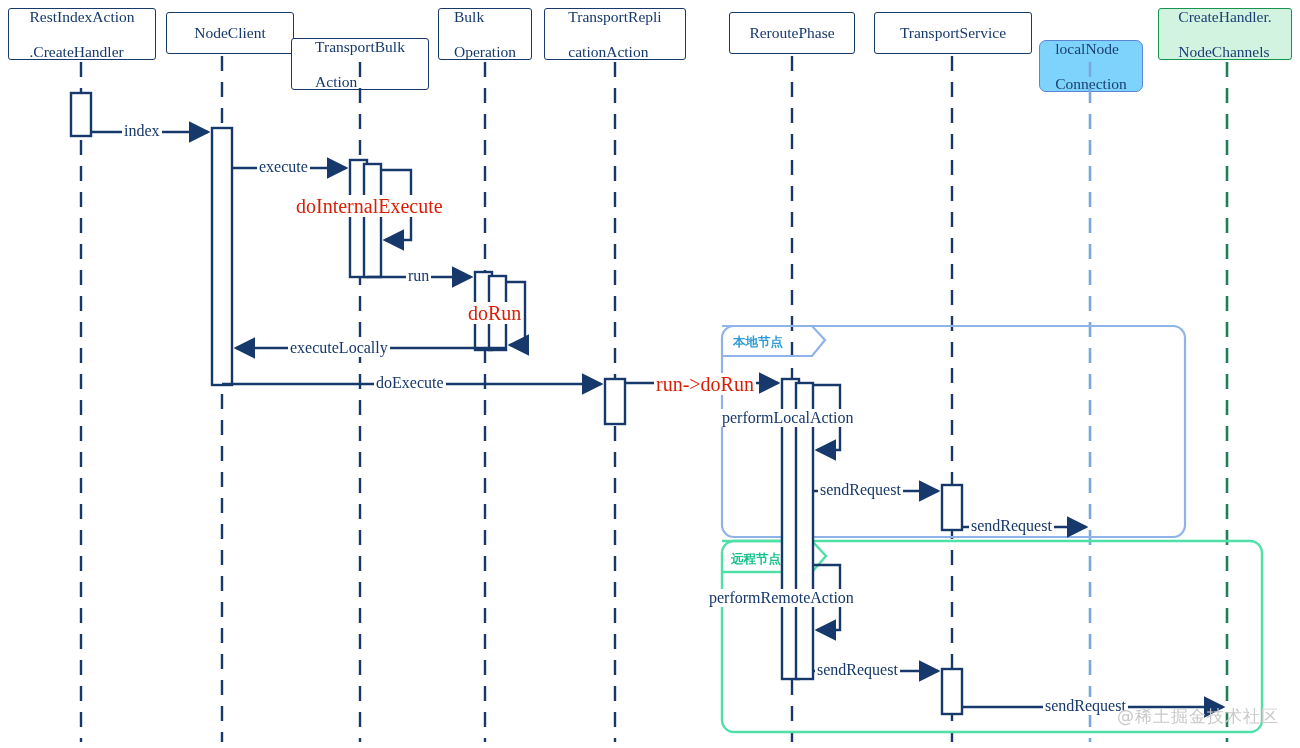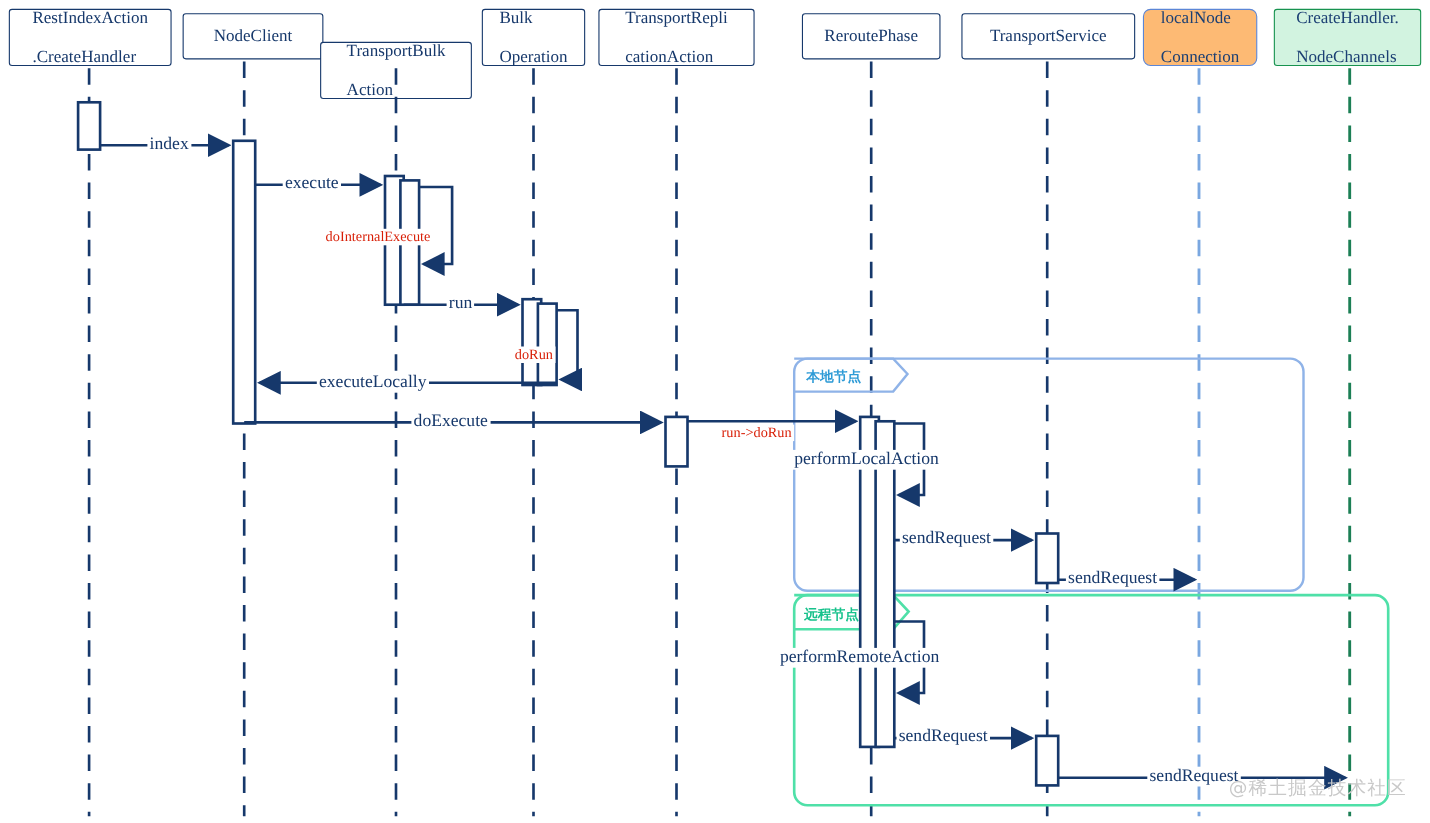--- a/index.html
+++ b/index.html
@@ -3,26 +3,26 @@
 <meta charset="utf-8">
 <style>
   html,body{margin:0;padding:0;background:#ffffff;}
   body{width:1300px;height:748px;overflow:hidden;
        font-family:"Liberation Serif","DejaVu Serif",serif;}
   #stage{position:relative;width:1300px;height:748px;background:#fff;}
   svg.layer{position:absolute;left:0;top:0;width:1300px;height:748px;}
   .lbl{position:absolute;white-space:nowrap;font-family:"Liberation Serif","DejaVu Serif",serif;
        color:#16386b;font-size:15.5px;line-height:1.12;}
   .msg{font-size:16px;color:#16386b;background:#fff;padding:0 2px;}
-  .msg-red{font-size:13px;color:#d81e06;background:#fff;padding:0 2px;margin-top:13px;}
+  .msg-red{font-size:20px;color:#d81e06;background:#fff;padding:0 2px;}
   .part-box{position:absolute;box-sizing:border-box;border:1.6px solid #16386b;border-radius:3px;
             background:#fff;display:flex;align-items:center;justify-content:center;}
   .part-box span{display:block;font-size:15.5px;color:#16386b;line-height:1.14;
                  font-family:"Liberation Serif","DejaVu Serif",serif;}
-  .part-blue{border-color:#5b86d6;background:#fdba74;border-radius:7px;}
+  .part-blue{border-color:#5b86d6;background:#7dd3fc;border-radius:7px;margin-top:32px;}
   .part-blue span{color:#1b3f73;}
   .part-green{border-color:#17924f;background:#d2f3e0;border-radius:3px;}
   .part-green span{color:#1b3f73;}
   .frag-label{position:absolute;font-family:"DejaVu Sans","Liberation Sans",sans-serif;
               font-weight:bold;font-size:12.5px;}
   .frag-label.blue{color:#2e9bd6;}
   .frag-label.green{color:#18c28c;}
   .watermark{position:absolute;font-family:"DejaVu Sans","Liberation Sans",sans-serif;
              font-size:17px;color:#c9c9c9;letter-spacing:1px;white-space:nowrap;}
 </style>
@@ -147,21 +147,21 @@
       <path d="M962,527 L1086,527" marker-end="url(#ah)"></path>
 
       <path d="M813,565 L840,565 L840,630 L817,630" marker-end="url(#ah)"></path>
 
       <path d="M813,671 L938,671" marker-end="url(#ah)"></path>
 
       <path d="M962,707 L1223,707" marker-end="url(#ah)"></path>
     </g>
   </svg>
 
-  <div class="lbl msg" style="left:134px;top:122px;">index</div>
+  <div class="lbl msg" style="left:122px;top:122px;">index</div>
 
   <div class="lbl msg" style="left:257px;top:158px;">execute</div>
 
   <div class="lbl msg-red" style="left:294px;top:195px;">doInternalExecute</div>
 
   <div class="lbl msg" style="left:406px;top:267px;">run</div>
 
   <div class="lbl msg-red" style="left:466px;top:302px;">doRun</div>
 
   <div class="lbl msg" style="left:288px;top:339px;">executeLocally</div>

